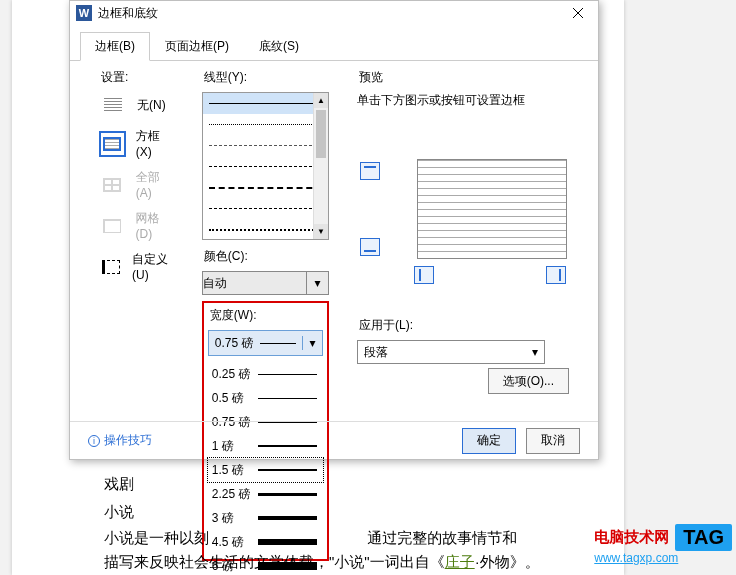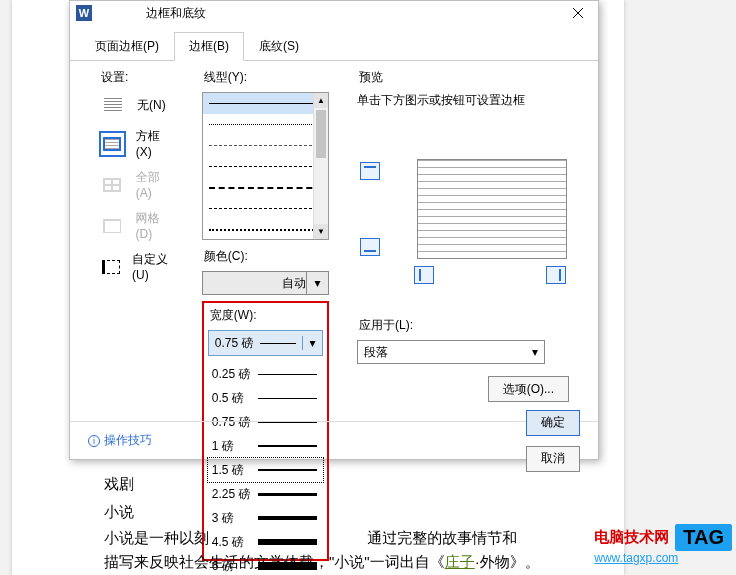--- a/index.html
+++ b/index.html
@@ -2,21 +2,21 @@
 <html><head>
 <meta charset="utf-8">
 <style>
   * { box-sizing: border-box; margin: 0; padding: 0; }
   body { font-family: "Microsoft YaHei", Arial, sans-serif; font-size: 12px; background: #fff; width: 736px; height: 575px; position: relative; overflow: hidden; }
   .page-bg { position: absolute; left: 0; top: 0; width: 100%; height: 100%; background: #f2f2f2; }
   .paper { position: absolute; left: 12px; top: 0; width: 612px; height: 575px; background: #fff; box-shadow: 0 0 4px rgba(0,0,0,0.2); }
   .dialog { position: absolute; left: 69px; top: 0; width: 530px; height: 460px; background: #fff; border: 1px solid #bfbfbf; box-shadow: 2px 2px 8px rgba(0,0,0,0.3); }
   .titlebar { display: flex; align-items: center; height: 24px; }
   .app-icon { width: 16px; height: 16px; margin: 0 6px; background: #2b579a; color: #fff; font-weight: bold; font-size: 11px; display: flex; align-items: center; justify-content: center; }
-  .title-text { flex: 1; font-size: 12px; color: #000; margin-left: 48px; }
+  .title-text { flex: 1; font-size: 12px; color: #000; }
   .close-btn { width: 40px; height: 24px; display: flex; align-items: center; justify-content: center; font-size: 14px; cursor: pointer; }
   .tabs { display: flex; border-bottom: 1px solid #ccc; padding-left: 10px; margin-top: 6px; }
   .tab { padding: 5px 14px; border: 1px solid transparent; cursor: pointer; position: relative; top: 1px; font-size: 12px; }
   .tab.active { border: 1px solid #ccc; border-bottom: 1px solid #fff; background: #fff; }
   .content { display: flex; padding: 8px 29px; gap: 28px; }
   .col-settings { width: 100px; }
   .col-style { width: 170px; position: relative; }
   .col-preview { flex: 1; }
   .section-label { font-size: 12px; margin-bottom: 6px; padding-left: 2px; }
   .setting-item { display: flex; align-items: center; gap: 10px; margin-bottom: 10px; cursor: pointer; }
@@ -24,42 +24,42 @@
   .setting-icon.selected { border: 2px solid #2a6dd4; }
   .setting-icon.disabled { opacity: 0.35; }
   .line-list { border: 1px solid #999; height: 148px; overflow: hidden; background: #fff; position: relative; }
   .line-row { height: 21px; display: flex; align-items: center; padding: 0 6px; }
   .line-row.sel { background: #cfe3f8; }
   .lrule { flex:1; height: 0; border-top: 1px solid #000; }
   .scrollbar { position:absolute; right:0; top:0; bottom:0; width:15px; background:#f0f0f0; border-left:1px solid #ddd; }
   .scrollbtn { height:15px; width:100%; background:#e4e4e4; display:flex; align-items:center; justify-content:center; font-size:8px; }
   .scrollthumb { position:absolute; left:2px; right:2px; top:17px; height:48px; background:#c4c4c4; }
   .color-select { display: flex; border: 1px solid #888; height: 24px; margin-top: 4px; }
-  .color-select .cval { flex:1; text-align:right; line-height:22px; background:#eaeaea; }
+  .color-select .cval { flex:1; text-align:left; line-height:22px; background:#eaeaea; }
   .color-select .cdrop { width:22px; border-left:1px solid #888; background:#eaeaea; display:flex; align-items:center; justify-content:center; }
   .width-box { border: 2px solid #d80000; padding: 4px 4px 0 4px; margin-top: 6px; height: 260px; position: relative; }
   .width-selected { display:flex; border:1px solid #6a9fd8; background:#dfeaf7; height:26px; margin: 4px 0 6px; align-items:center; }
   .width-selected .wlabel { padding: 0 6px; white-space: nowrap; }
   .width-selected .wline { flex:1; height:0; border-top:1px solid #000; margin-right:6px; }
   .width-selected .wdrop { width:20px; border-left:1px solid #6a9fd8; text-align:center; }
   .width-option { display:flex; align-items:center; height:24px; padding: 0 2px; cursor:pointer; }
   .width-option .wlabel { width: 48px; padding-left: 2px; }
   .width-option .wline { flex:1; background:#000; margin-right:4px; }
   .width-option.hl { outline: 1px dotted #000; }
   .preview-hint { font-size: 12px; margin-bottom: 10px; }
   .preview-frame { border: 1px solid #888; width: 150px; height: 100px; background: repeating-linear-gradient(#aaa, #aaa 1px, transparent 1px, transparent 7px); margin-left: 30px; }
   .toggle-row { display:flex; }
   .togglebtn { width:20px; height:18px; border:1px solid #2a6dd4; background:#eaf2fc; margin:3px; display:flex; align-items:center; justify-content:center; cursor:pointer; }
   .apply-row { margin-top: 6px; }
   .apply-select { border:1px solid #888; height:24px; display:flex; align-items:center; padding:0 6px; justify-content:space-between; width: 188px; }
   .options-btn, .ok-btn, .cancel-btn { border:1px solid #888; background:#f6f6f6; height:26px; padding:0 14px; cursor:pointer; font-size:12px; }
   .ok-btn { background:#dfeaf7; border:1px solid #2a6dd4; }
   .footer { position:absolute; left:0; right:0; bottom:0; height:38px; border-top:1px solid #ddd; display:flex; align-items:center; justify-content:space-between; padding:0 18px; }
   .tips-link { color:#2a6dd4; font-size:12px; cursor:pointer; display:flex; align-items:center; gap:4px; }
-  .btns { display:flex; gap:10px;flex-direction:column; }
+  .btns { display:flex; gap:10px; }
   .bg-text { position:absolute; font-size:15px; color:#000; line-height:1.6; }
   .watermark { position:absolute; right:4px; bottom:10px; }
   .watermark .row1 { display:flex; align-items:center; gap:6px; }
   .watermark .wm-zh { color:#d80000; font-weight:bold; font-size:15px; }
   .watermark .wm-tag { background:#1ea0f0; color:#000000; font-weight:bold; font-size:20px; padding:2px 8px; border-radius:2px; }
   .watermark .wm-url { color:#1ea0f0; font-size:12px; text-align:left; display:block;text-decoration:underline; }
   a.link { color:#4d7c0f; text-decoration:underline; }
   .flex-col-center { display:flex; flex-direction:column; align-items:center; }
 </style>
 </head>
@@ -73,22 +73,22 @@
     <div class="title-text">边框和底纹</div>
     <div class="close-btn">
       <svg width="10" height="10">
           <line x1="0" y1="0" x2="10" y2="10" stroke="#000"></line>
           <line x1="10" y1="0" x2="0" y2="10" stroke="#000"></line>
         </svg>
     </div>
   </div>
 
   <div class="tabs">
+    <div class="tab active">边框(B)</div>
     <div class="tab">页面边框(P)</div>
-    <div class="tab active">边框(B)</div>
     <div class="tab">底纹(S)</div>
   </div>
 
   <div class="content">
     <div class="col-settings">
       <div class="section-label">设置:</div>
       <div id="settings-list">
           <div class="setting-item">
             <div class="setting-icon  ">
               <div style="width:18px;height:14px;background:repeating-linear-gradient(#888,#888 1px,transparent 1px,transparent 3px);"></div>
@@ -242,21 +242,21 @@
             </svg>
           </div>
       </div>
       <div class="apply-row" style="margin-top:30px;">
         <div class="section-label">应用于(L):</div>
         <div class="apply-select">
           <span>段落</span>
           <span>▾</span>
         </div>
       </div>
-      <div style="text-align:right; margin-top:12px;">
+      <div style="text-align:right; margin-top:4px;">
         <button class="options-btn">选项(O)...</button>
       </div>
     </div>
   </div>
 
   <div class="footer">
     <div class="tips-link">
       <span style="border:1px solid #2a6dd4;border-radius:50%;width:12px;height:12px;display:inline-flex;align-items:center;justify-content:center;font-size:9px;">i</span>
       <span>操作技巧</span>
     </div>

